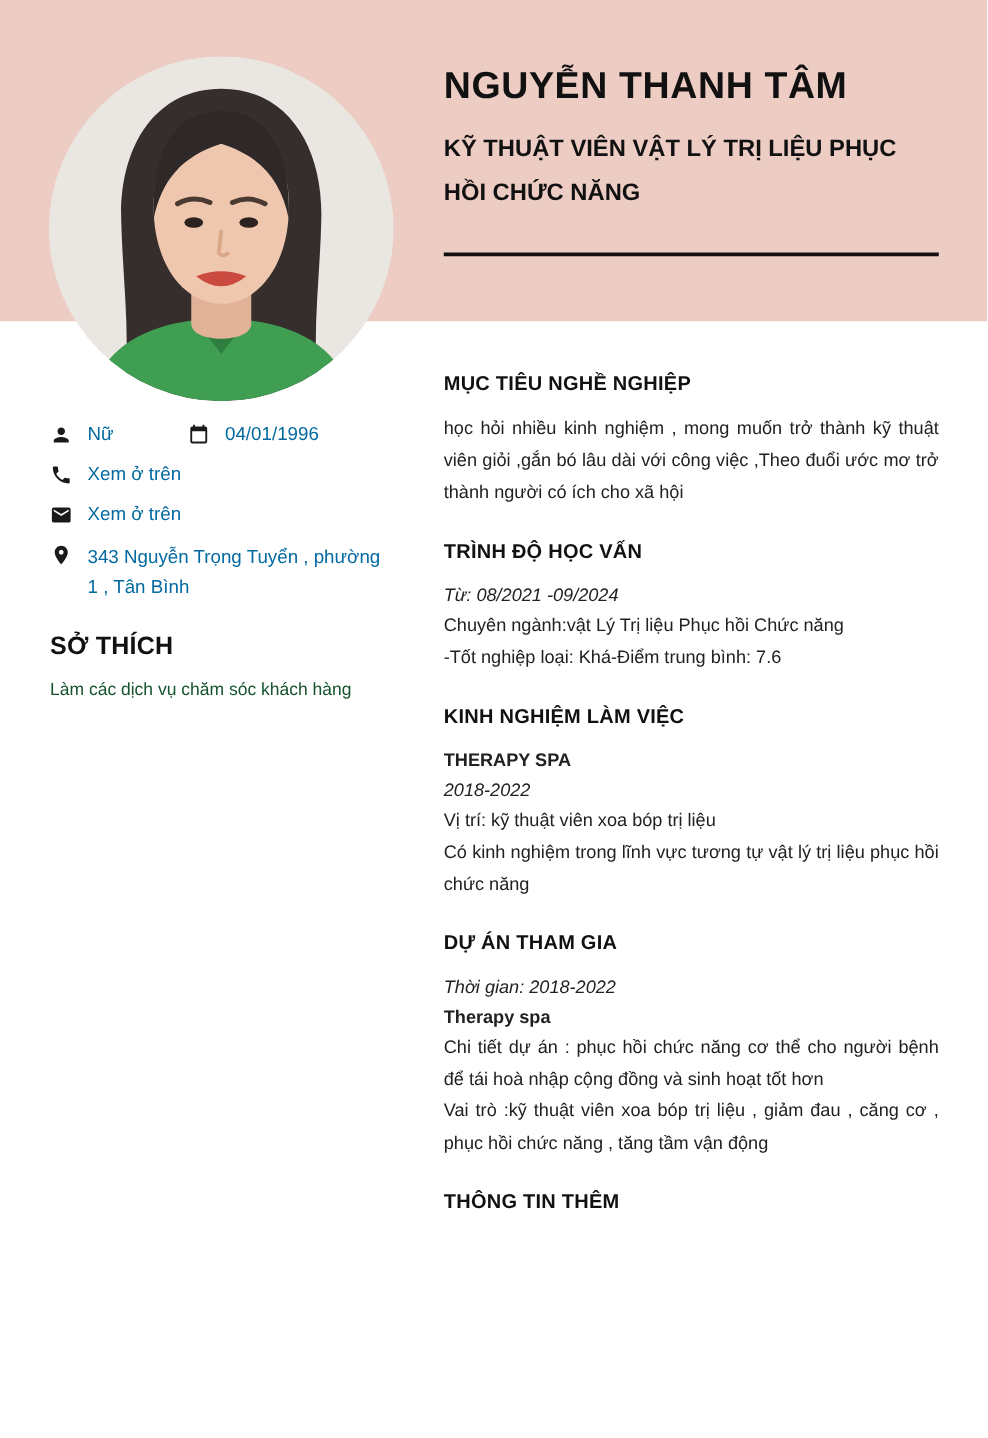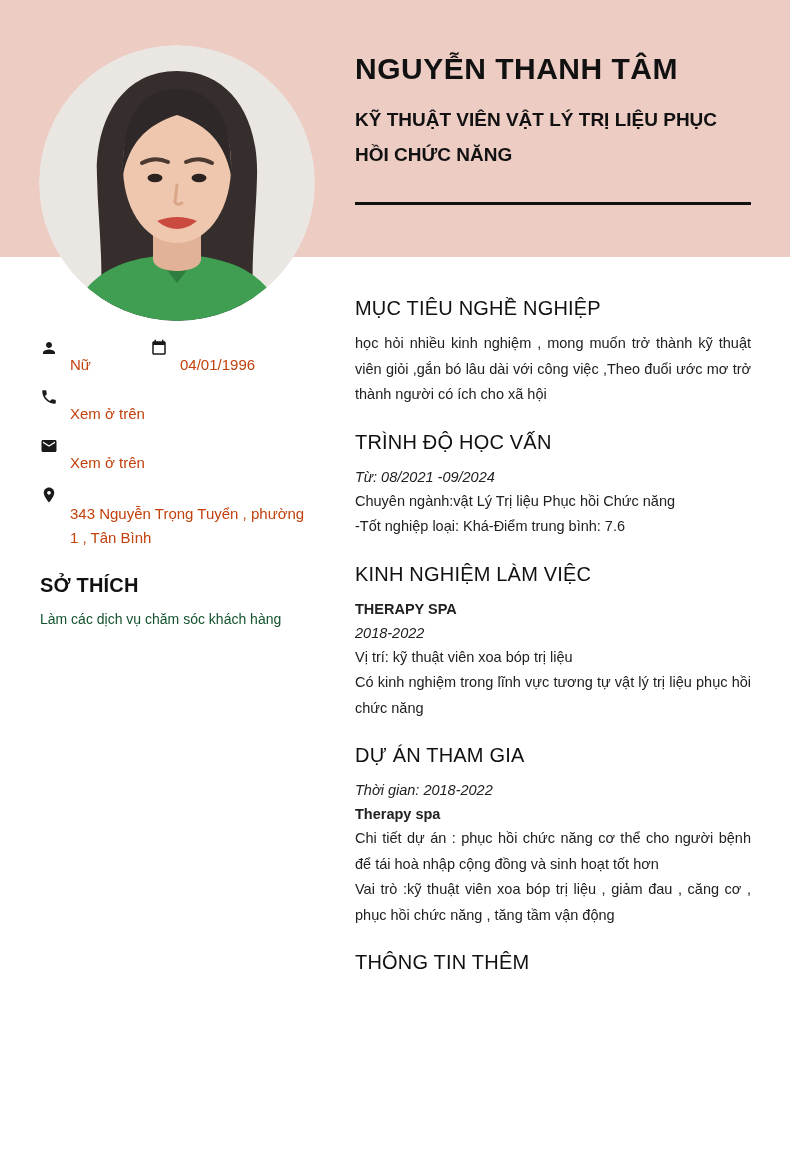--- a/index.html
+++ b/index.html
@@ -26,32 +26,32 @@
   }
   .job-title {
     margin-top:14px; font-size:19px; line-height:35px; font-weight:700; color:#111111;
   }
   .divider { margin-top:30px; height:3px; background:#111111; width:100%; }
 
   .sidebar { position:absolute; left:40px; top:338px; width:280px; }
   .c-row { display:flex; align-items:flex-start; margin-bottom:13px; font-size:15px; line-height:19px; }
   .ic { width:18px; height:18px; flex:0 0 18px; margin-right:12px; position:relative; top:1px; }
   .ic svg { width:18px; height:18px; display:block; fill:#1a1a1a; }
-  .c-val { color:#c2410c;margin-top:17px; }
+  .c-val { color:#0369a1; }
   .c-val.first { width:80px; }
   .addr { line-height:24px; width:246px; }
   .side-h {
     margin-top:24px; font-size:20px; font-weight:800; color:#111111; letter-spacing:0.2px;
   }
   .side-p { margin-top:14px; font-size:14px; color:#14532d; }
 
   .content { position:absolute; left:355px; top:296px; width:396px; }
   .section { margin-bottom:22px; }
   .section h2 {
-    font-size:20px; line-height:24px; font-weight:400; color:#111111;
+    font-size:16px; line-height:24px; font-weight:700; color:#111111;
     letter-spacing:0.2px; margin:0 0 11px;
   }
   .t { font-size:14.5px; color:#212121; }
   .sub  { font-weight:700; line-height:24px; }
   .ital { font-style:italic; line-height:24px; }
   .line { line-height:25.5px; }
   .just { line-height:25.5px; text-align:justify; }
   .muted { color:#8a8a8a; }
 </style>
 </head>

